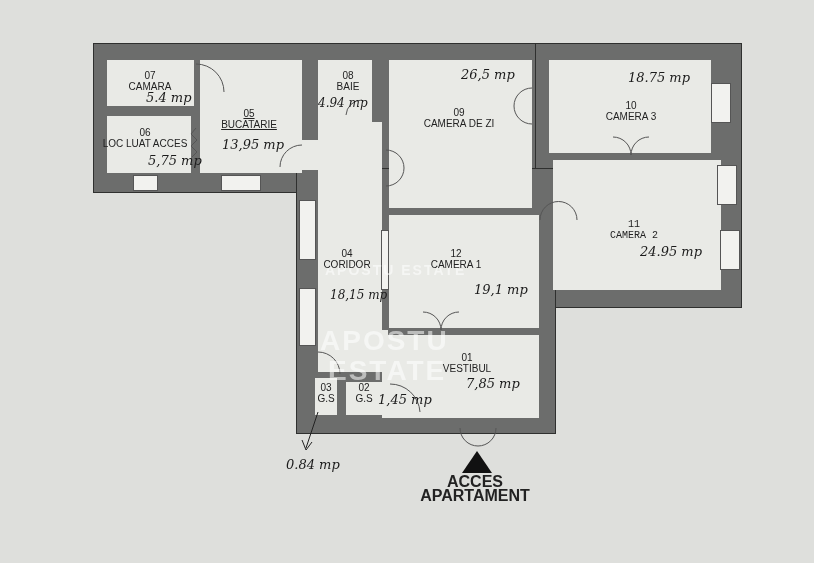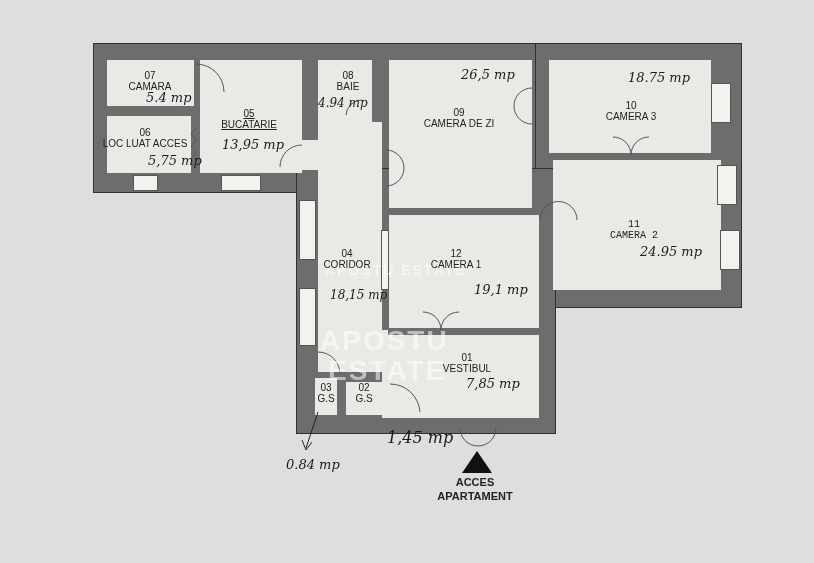--- a/index.html
+++ b/index.html
@@ -5,21 +5,21 @@
   html,body{margin:0;padding:0;}
   body{width:814px;height:563px;overflow:hidden;background:#dedfdc;position:relative;font-family:"Liberation Sans",sans-serif;}
   #plan{position:absolute;left:0;top:0;width:814px;height:563px;}
   .wall{position:absolute;background:#6c6d6c;border:1px solid #2f302f;box-sizing:border-box;}
   .floor{position:absolute;background:#e9eae6;}
   .win{position:absolute;background:#f2f2ef;border:1px solid #555;box-sizing:border-box;}
   .room-label{position:absolute;text-align:center;font-size:10px;line-height:11px;color:#222;transform:translateX(-50%);white-space:nowrap;}
   .hand{position:absolute;font-family:"DejaVu Serif",serif;font-style:italic;font-size:13px;color:#1b1b1b;white-space:nowrap;}
   .wm{position:absolute;color:rgba(255,255,255,0.55);font-weight:bold;letter-spacing:2px;}
   svg.doors{position:absolute;left:0;top:0;}
-  .acces{position:absolute;left:475px;top:475px;transform:translateX(-50%);text-align:center;font-size:11px;line-height:14px;color:#222;font-weight:bold;}
+  .acces{position:absolute;left:475px;top:475px;transform:translateX(-50%);text-align:center;font-size:16px;line-height:14px;color:#222;font-weight:bold;}
   .tri{position:absolute;left:462px;top:451px;width:0;height:0;border-left:15px solid transparent;border-right:15px solid transparent;border-bottom:22px solid #111;}
 </style>
 </head>
 <body>
 
 <div id="plan">
 
   <div class="wall" style="left:93px;top:43px;width:648px;height:150px;"></div>
   <div class="wall" style="left:535px;top:43px;width:207px;height:265px;"></div>
   <div class="wall" style="left:296px;top:168px;width:260px;height:266px;"></div>
@@ -96,20 +96,20 @@
   <div class="room-label" style="left:456px;top:248px;"><span>12</span><br><span>CAMERA 1</span></div>
   <div class="hand" style="left:474px;top:282px;">19,1 mp</div>
 
   <div class="room-label" style="left:347px;top:248px;"><span>04</span><br><span>CORIDOR</span></div>
   <div class="hand" style="left:330px;top:288px;font-size:12px;">18,15 mp</div>
 
   <div class="room-label" style="left:467px;top:352px;"><span>01</span><br><span>VESTIBUL</span></div>
   <div class="hand" style="left:466px;top:376px;">7,85 mp</div>
 
   <div class="room-label" style="left:364px;top:382px;"><span>02</span><br><span>G.S</span></div>
-  <div class="hand" style="left:387px;top:392px;font-size:16px;margin-top:36px;">1,45 mp</div>
+  <div class="hand" style="left:378px;top:392px;font-size:13px;">1,45 mp</div>
 
   <div class="room-label" style="left:326px;top:382px;"><span>03</span><br><span>G.S</span></div>
   <div class="hand" style="left:286px;top:457px;">0.84 mp</div>
 
   <div class="tri"></div>
   <div class="acces"><span>ACCES</span><br><span>APARTAMENT</span></div>
 </div>
 
 </body></html>

